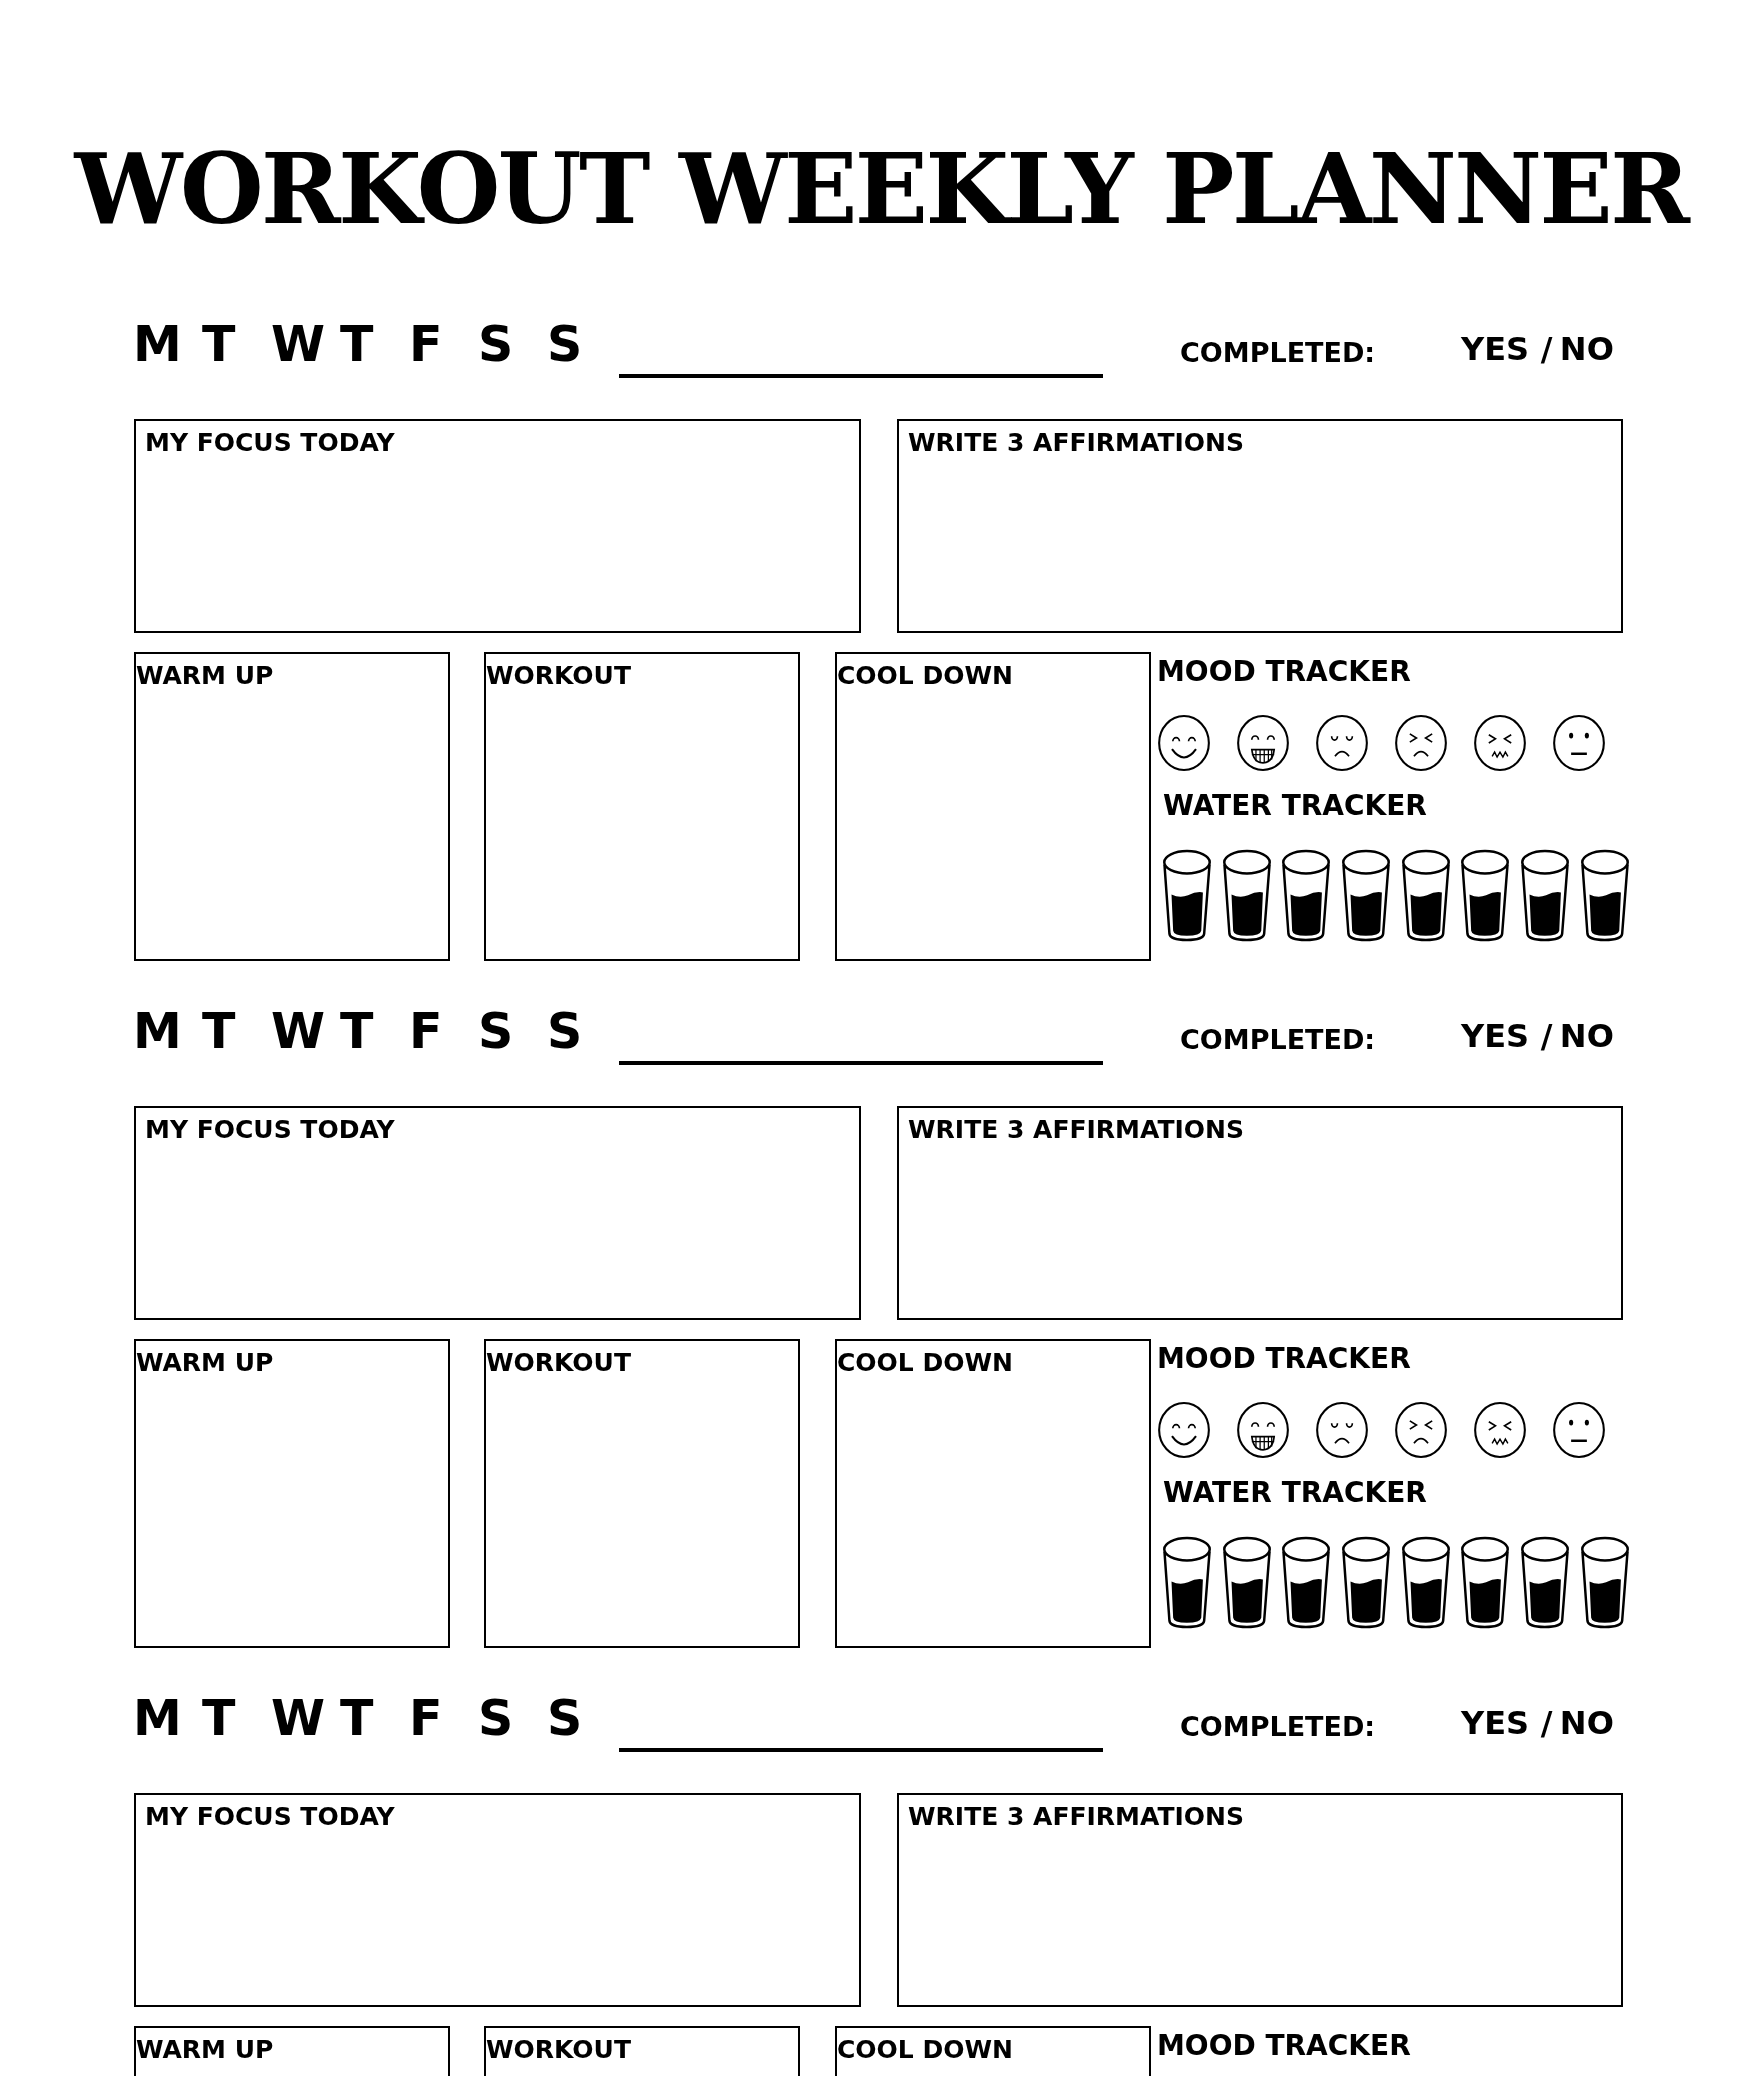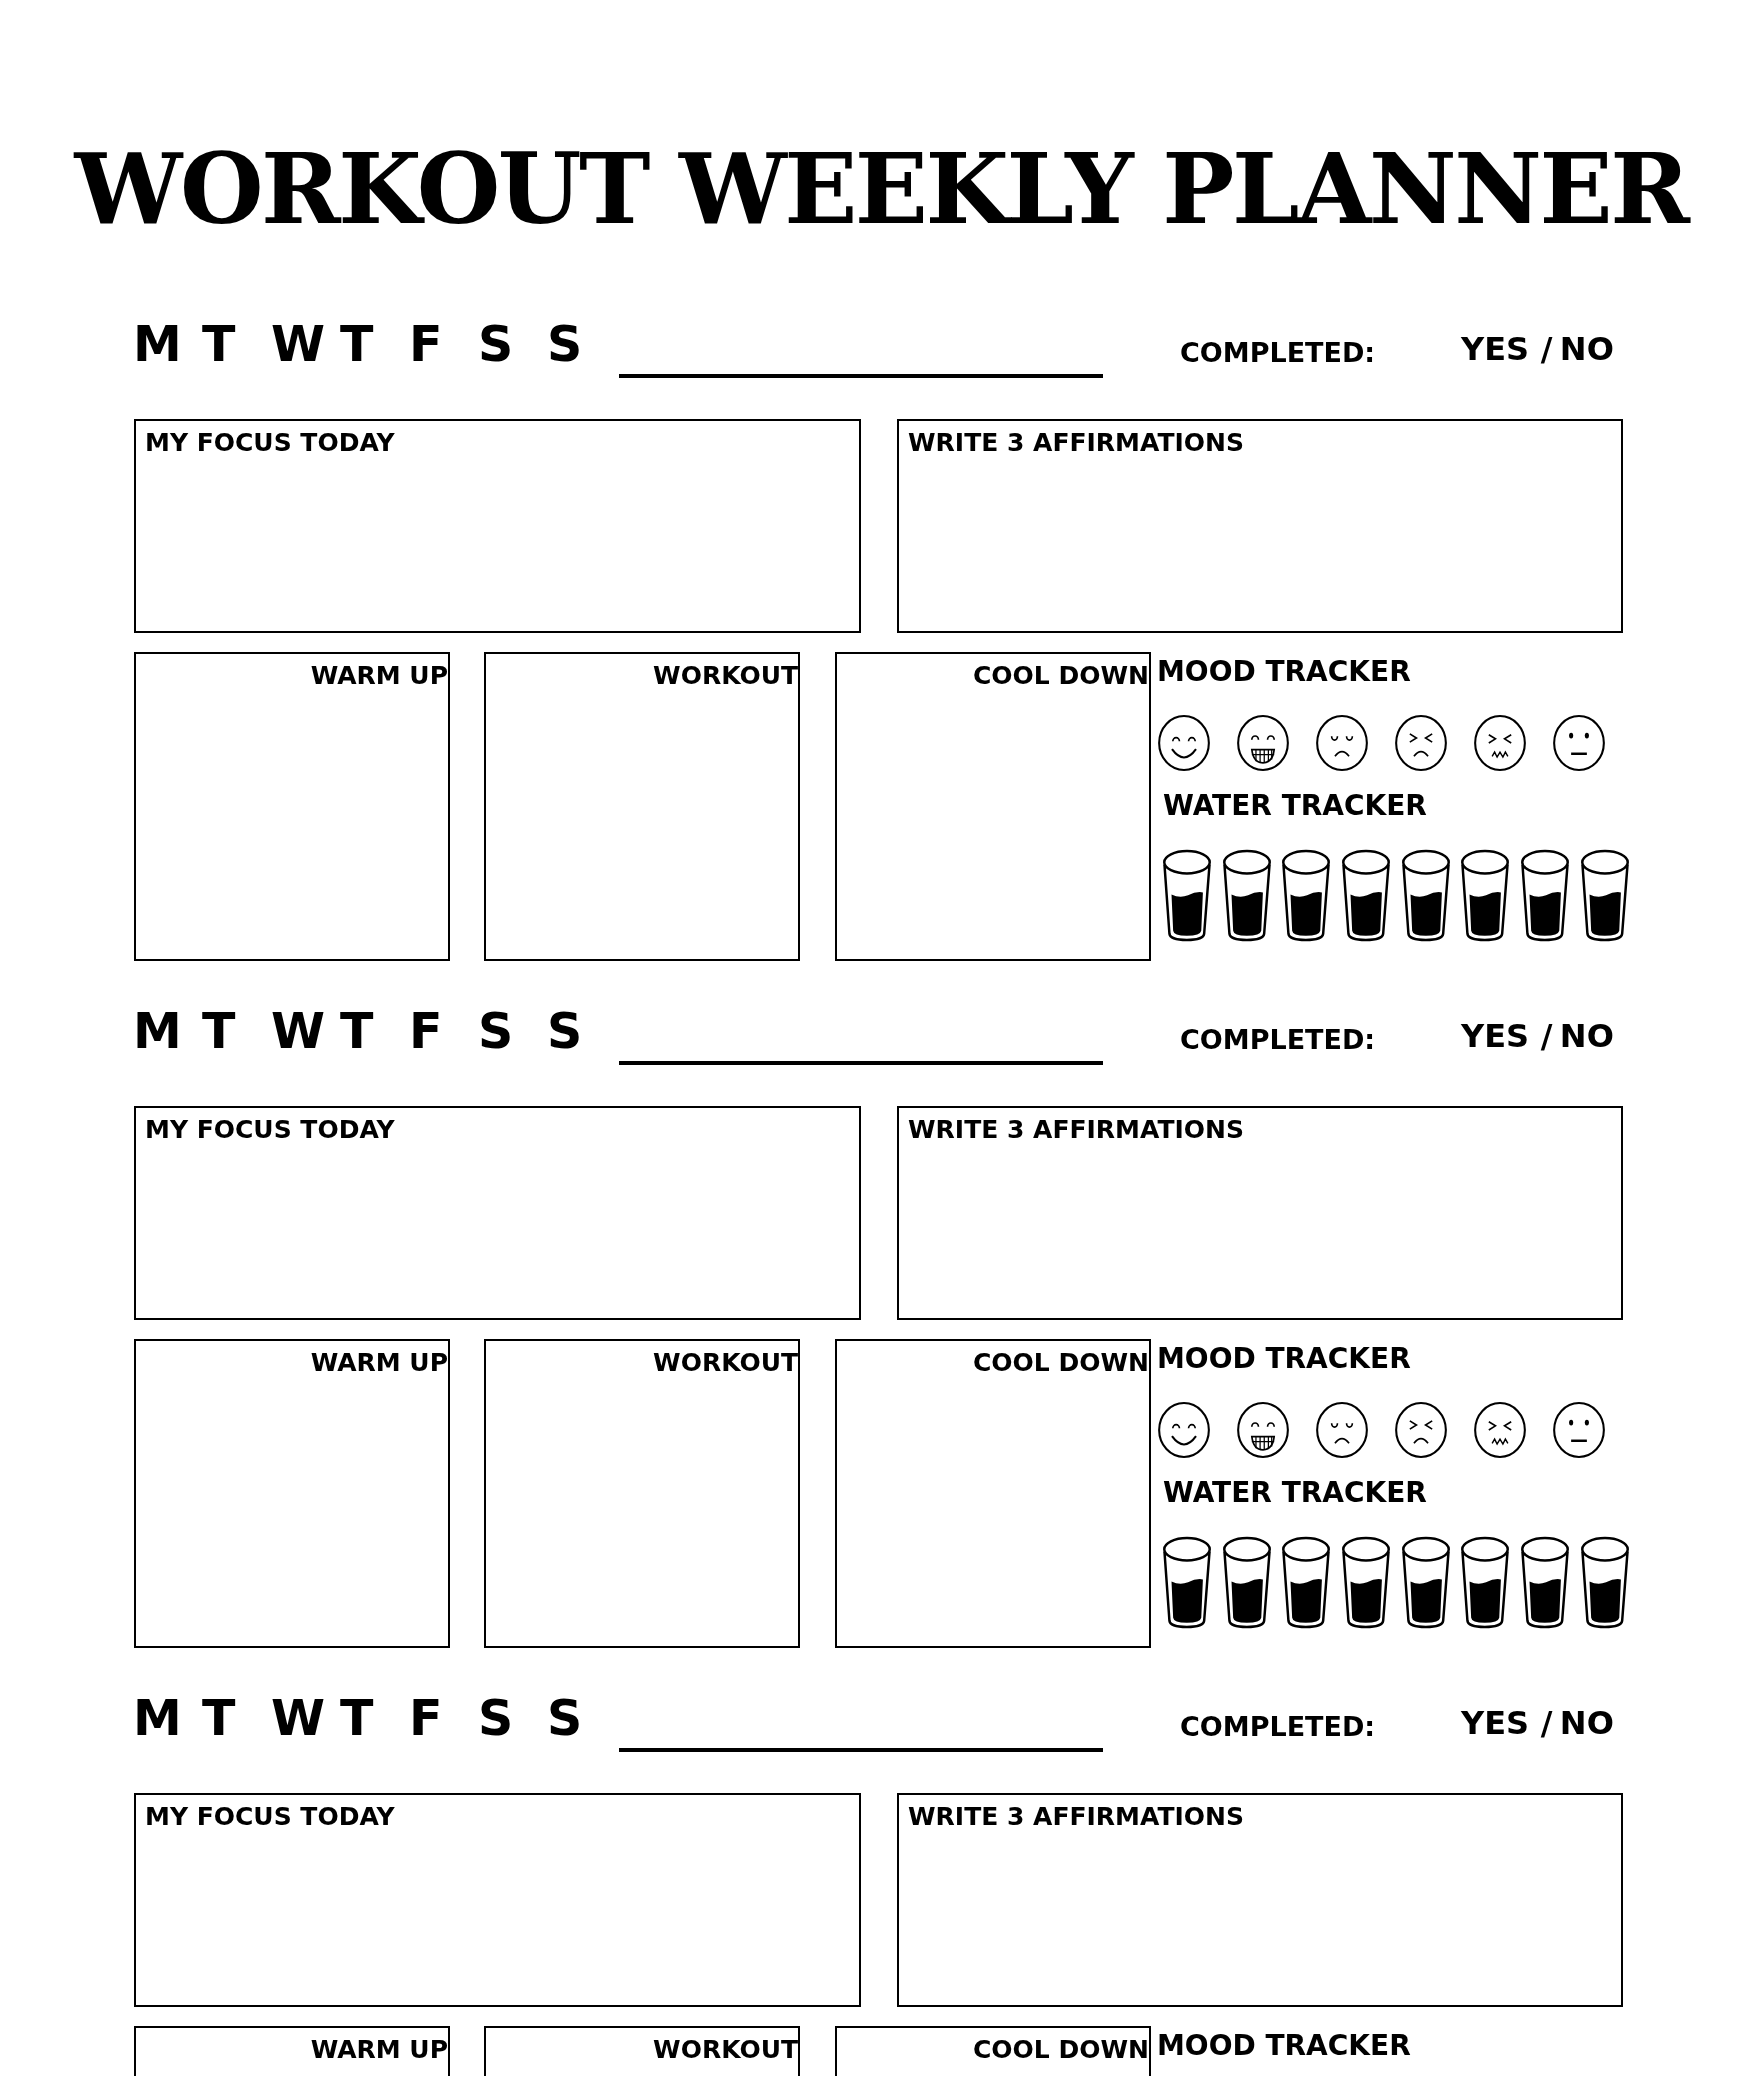--- a/index.html
+++ b/index.html
@@ -27,21 +27,21 @@
   .yesno .opt { cursor: pointer; }
   .yesno .slash { margin: 0 7.5px 0 11.6px; }
   .box {
     position: absolute; border: 2.5px solid #000; box-sizing: border-box; background: #fff;
   }
   .box .label {
     font-family: "DejaVu Sans", sans-serif; font-weight: bold; font-size: 25px; line-height: 1;
     position: absolute; top: 9px; white-space: nowrap;
   }
   .box .label.left { left: 9px; }
-  .box .label.center { left: 0; right: 0; text-align: right; }
+  .box .label.center { left: 0; right: 0; text-align: left; }
   .box textarea {
     position: absolute; left: 4.2px; right: 4.2px; bottom: 4.2px; top: 46px; border: none; resize: none;
     outline: none; background: transparent; font-family: "DejaVu Sans", sans-serif; font-size: 25px;
   }
   .tracker-label {
     position: absolute; font-family: "DejaVu Sans", sans-serif; font-weight: bold; font-size: 28px; line-height: 1;
     white-space: nowrap;
     text-align: center;
   }
   .faces { position: absolute; left: 1157px; top: 714px; display: flex; }

